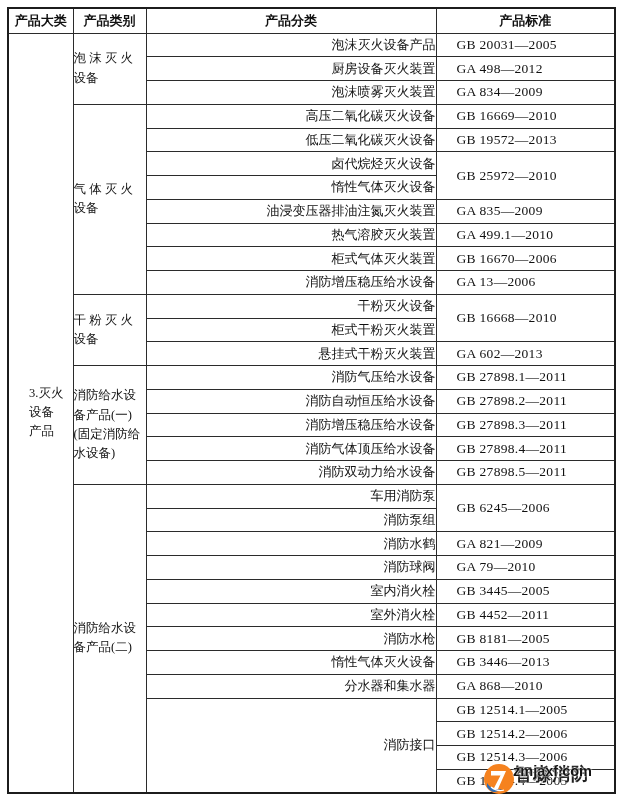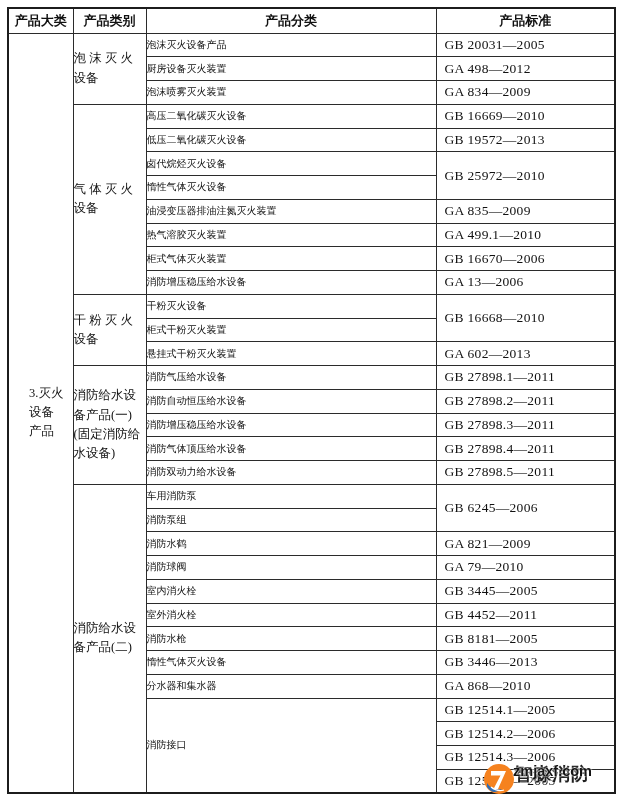--- a/index.html
+++ b/index.html
@@ -45,24 +45,25 @@
     line-height:1.55;
     font-size:12.5px;
   }
   td.grp{
     white-space:pre-line;
     line-height:1.55;
     font-size:12.5px;
   }
   td.cls{
     padding-left:0;
-    font-size:10px;
+    font-size:13px;
+    text-align:right;
   }
   td.std{
-    padding-left:8px;
+    padding-left:20px;
     font-size:13.5px;
     letter-spacing:0.3px;
   }
 
   
   .watermark{
     position:absolute;
     left:480px;top:754px;
     width:140px;height:44px;
     pointer-events:none;

